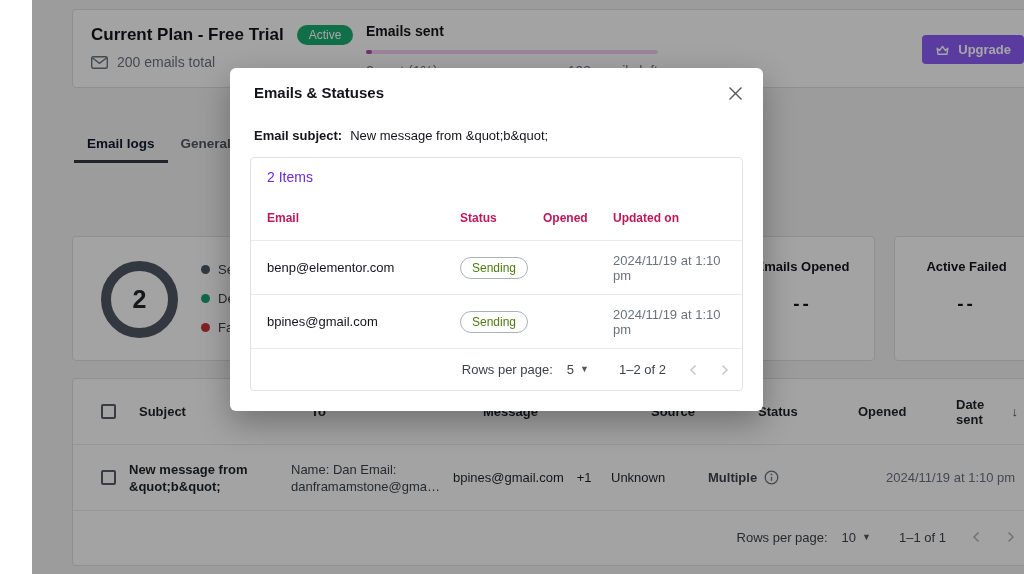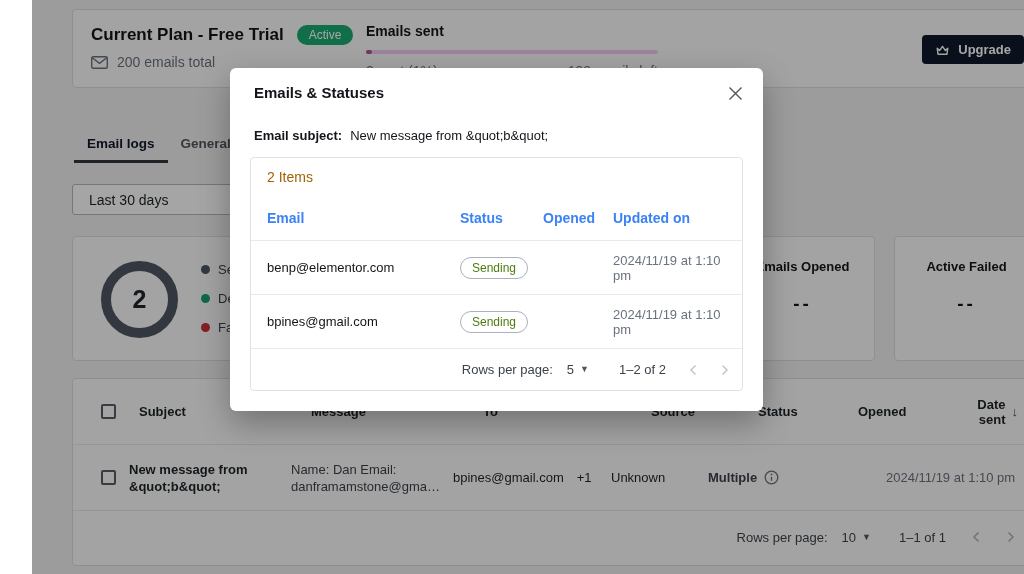--- a/index.html
+++ b/index.html
@@ -14,21 +14,21 @@
   .plan-title { font-size:17px; font-weight:700; color:#14151a; }
   .badge { background:#19a96f; color:#fff; font-size:12px; font-weight:500; padding:3px 12px; border-radius:11px; }
   .plan-total { display:flex; align-items:center; gap:9px; margin-top:9px; color:#69727d; font-size:14px; }
 
   .usage { position:absolute; left:293px; top:13px; width:292px; }
   .usage-label { font-size:14px; font-weight:700; color:#14151a; }
   .progress { margin-top:11px; height:4px; border-radius:2px; background:#f2c9ee; position:relative; }
   .progress-fill { position:absolute; left:0; top:0; height:4px; width:6px; border-radius:2px; background:#a855a0; }
   .usage-row { display:flex; justify-content:space-between; margin-top:9px; font-size:14px; color:#69727d; }
 
-  .upgrade-btn { position:absolute; right:14px; top:25px; height:29px; display:flex; align-items:center; gap:8px; padding:0 13px; background:#0f172a; border:none; border-radius:4px; color:#fff; font-size:13px; font-weight:700; font-family:inherit; cursor:pointer; }
+  .upgrade-btn { position:absolute; right:14px; top:25px; height:29px; display:flex; align-items:center; gap:8px; padding:0 13px; background:#8b5cf6; border:none; border-radius:4px; color:#fff; font-size:13px; font-weight:700; font-family:inherit; cursor:pointer; }
 
   
   .tabs { position:absolute; left:42px; top:131px; display:flex; }
   .tab { padding:5px 13px 9px; font-size:13.5px; font-weight:600; color:#50575e; border-bottom:3px solid transparent; cursor:pointer; white-space:nowrap; }
   .tab.active { color:#0f172a; border-bottom-color:#32373c; }
 
   .range-select { position:absolute; left:40px; top:184px; width:255px; height:31px; display:flex; align-items:center; justify-content:space-between; padding:0 12px 0 16px; background:#fdfdfd; border:1px solid #b3b6bb; border-radius:3px; font-size:14px; color:#1d2327; cursor:pointer; }
   .caret { font-size:9px; color:#50575e; line-height:1; }
 
   
@@ -44,44 +44,44 @@
   .stats-failed { left:822px; width:145px; }
   .mini-title { margin-top:22px; text-align:center; font-size:13px; font-weight:700; color:#14151a; }
   .mini-value { margin-top:19px; text-align:center; font-size:19px; font-weight:700; letter-spacing:3px; color:#14151a; }
 
   
   .logs-card { position:absolute; left:40px; top:378px; width:967px; height:188px; }
   .t-grid { display:grid; grid-template-columns:28px 162px 162px 158px 97px 90px 88px 1fr; align-items:center; padding:0 20px 0 28px; }
   .t-head { height:66px; border-bottom:1px solid #e5e6e8; font-size:13px; font-weight:700; color:#1d2327;gap:10px; }
   .t-row { height:66px; border-bottom:1px solid #e5e6e8; font-size:13px; cursor:pointer; }
   .checkbox { width:15px; height:15px; border:2px solid #565d66; border-radius:2px; background:transparent; cursor:pointer; }
-  .head-sort { display:flex; align-items:center; gap:6px; cursor:pointer;text-align:right; }
+  .head-sort { display:flex; align-items:center; gap:6px; cursor:pointer; }
   .sort-arrow { font-size:13px; color:#3c434a; font-weight:400; }
   .cell-sub { font-weight:700; color:#1d2327; line-height:17px; }
   .cell-msg { color:#3c434a; line-height:17px; }
   .cell-to { display:flex; gap:13px; color:#1d2327; }
   .cell-source { font-weight:400; color:#1d2327; }
   .cell-status { display:flex; align-items:center; gap:7px; font-weight:600; color:#3c434a; }
   .cell-date { color:#69727d; }
   .t-foot { position:absolute; left:0; right:0; bottom:0; height:56px; display:flex; align-items:center; justify-content:flex-end; padding-right:22px; font-size:13px; color:#3c434a; }
   .pg-value { display:flex; align-items:center; gap:6px; margin-left:14px; cursor:pointer; }
   .pg-range { margin-left:28px; }
   .pg-btn { background:none; border:none; margin-left:25px; padding:0; display:flex; align-items:center; cursor:pointer; }
 
   
   .overlay { position:absolute; inset:0; background:rgba(0,0,0,0.35); z-index:10; }
   .modal { position:absolute; left:198px; top:68px; width:533px; height:343px; background:#ffffff; border-radius:6px; box-shadow:0 12px 32px rgba(0,0,0,0.3); z-index:20; }
   .modal-title { position:absolute; left:24px; top:16px; font-size:15px; font-weight:700; color:#14151a; }
   .modal-close { position:absolute; right:14px; top:11px; width:28px; height:28px; background:none; border:none; display:flex; align-items:center; justify-content:center; cursor:pointer; }
   .modal-subject { position:absolute; left:24px; top:60px; font-size:13px; color:#14151a; display:flex; gap:8px; }
   .modal-subject .lbl { font-weight:700; }
   .items-box { position:absolute; left:20px; right:20px; top:89px; height:234px; border:1px solid #e0e3e6; border-radius:4px; overflow:hidden; display:flex; flex-direction:column; }
-  .items-label { height:38px; display:flex; align-items:center; padding-left:16px; font-size:14px; color:#a16207; flex:0 0 auto; }
+  .items-label { height:38px; display:flex; align-items:center; padding-left:16px; font-size:14px; color:#6d28d9; flex:0 0 auto; }
   .m-grid { display:grid; grid-template-columns:193px 83px 70px 1fr; align-items:center; padding:0 14px 0 16px; flex:0 0 auto; }
-  .m-head { height:45px; border-bottom:1px solid #e8eaec; font-size:14px; font-weight:700; color:#3b82f6; }
+  .m-head { height:45px; border-bottom:1px solid #e8eaec; font-size:12px; font-weight:700; color:#be185d; }
   .m-row { height:54px; border-bottom:1px solid #e8eaec; font-size:13px; color:#14151a; }
   .chip { display:inline-flex; justify-self:start; padding:3px 11px; border:1px solid #a9b1bd; border-radius:12px; font-size:12px; color:#4d7c0f; background:#fff; }
   .m-date { color:#69727d; }
   .m-foot { flex:1; display:flex; align-items:center; justify-content:flex-end; padding-right:12px; font-size:13px; color:#3c434a; }
   .m-foot .pg-btn { margin-left:22px; }
   .m-foot .pg-range { margin-left:30px; }
 </style>
 </head>
 <body>
 
@@ -117,24 +117,20 @@
         </svg>
       <span>Upgrade</span>
     </button>
   </div>
 
   <div class="tabs">
     <div class="tab active">Email logs</div>
     <div class="tab">General settings</div>
   </div>
 
-  <div class="range-select">
-    <span>Last 30 days</span>
-    <span class="caret">▼</span>
-  </div>
 
   <div class="stats-row">
     <div class="card stats-card stats-main">
       <div class="donut">
         <span>2</span>
       </div>
       <div class="legend">
         <div class="legend-item">
           <span class="dot dot-sent"></span>
           <span>Sent</span>
@@ -156,22 +152,22 @@
     <div class="card stats-card stats-failed">
       <div class="mini-title">Active Failed</div>
       <div class="mini-value">--</div>
     </div>
   </div>
 
   <div class="card logs-card">
     <div class="t-grid t-head">
       <span class="checkbox"></span>
       <span>Subject</span>
+      <span>To</span>
       <span>Message</span>
-      <span>To</span>
       <span>Source</span>
       <span>Status</span>
       <span>Opened</span>
       <span class="head-sort">
         <span>Date sent</span>
         <span class="sort-arrow">↓</span>
       </span>
     </div>
     <div class="t-grid t-row">
       <span class="checkbox"></span>

